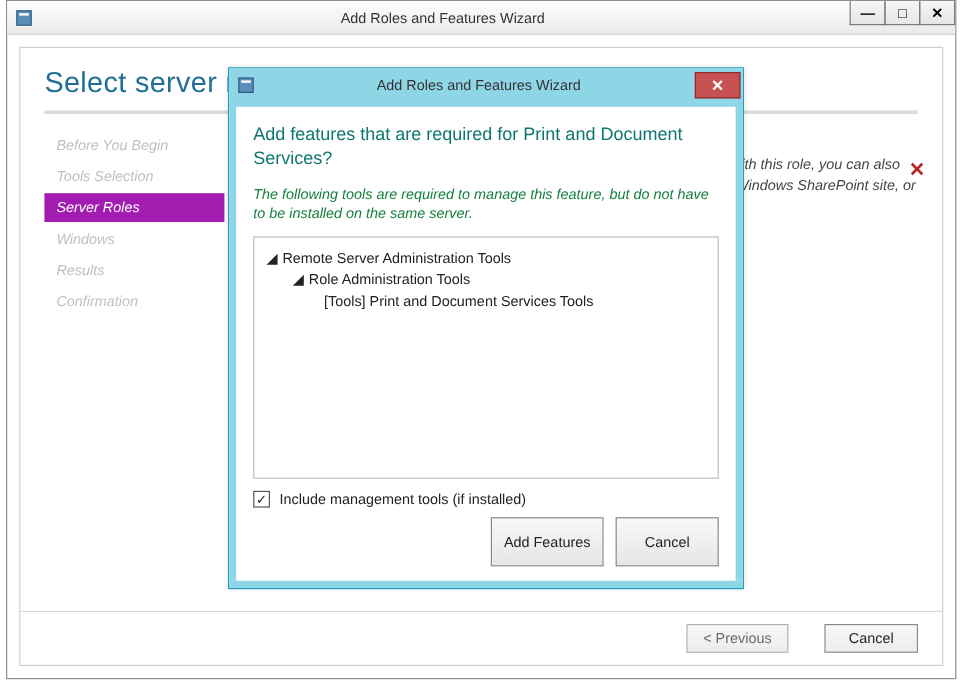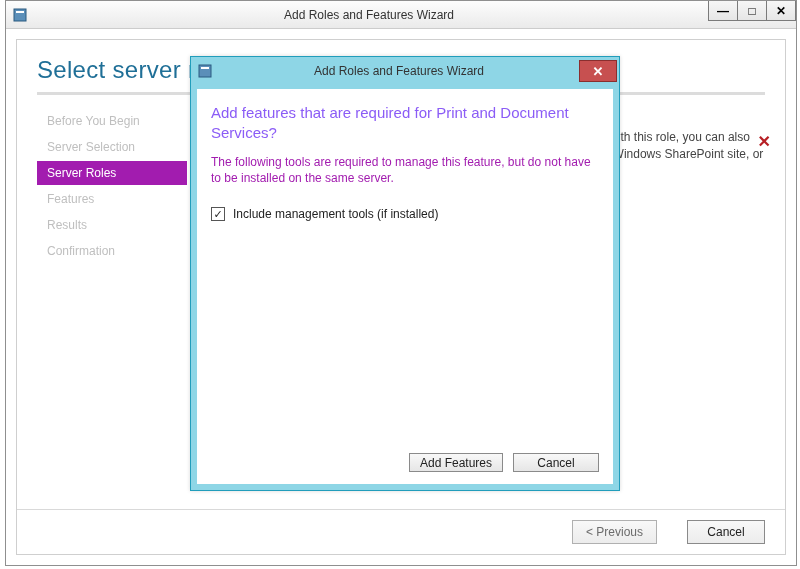--- a/index.html
+++ b/index.html
@@ -108,20 +108,21 @@
     font-weight: bold;
     font-size: 16px;
     cursor: default;
   }
 
   .content-area {
     flex: 1;
     display: flex;
     padding: 14px 20px 8px 20px;
     gap: 20px;
+    font-style: italic;
   }
   .sidebar {
     width: 150px;
     display: flex;
     flex-direction: column;
     gap: 2px;
   }
   .sidebar .navitem {
     font-size: 12px;
     color: #bfbfbf;
@@ -209,27 +210,27 @@
   .modal-edge.bottom { height: 6px; }
   .modal-row { display: flex; flex: 1; }
   .modal-body {
     flex: 1;
     background: #fff;
     padding: 10px 14px 12px 14px;
     display: flex;
     flex-direction: column;
   }
   .modal-heading {
-    color: #8b5cf6;
+    color: #0f766e;
     font-size: 15px;
     font-weight: 400;
     margin: 4px 0 10px 0;
     line-height: 1.35;
   }
-  .modal-desc { color: #a21caf; font-size: 12px; line-height: 1.4; margin-bottom: 10px; }
+  .modal-desc { color: #15803d; font-size: 12px; line-height: 1.4; margin-bottom: 10px; font-style: italic; }
   .tree-box {
     border: 1px solid #bfbfbf;
     flex: 1;
     padding: 8px 10px;
     font-size: 12px;
     color: #222;
     overflow: hidden;
   }
   .tree-line { padding: 2px 0; }
   .tri { display: inline-block; width: 10px; }
@@ -249,21 +250,21 @@
     font-size: 11px;
   }
   .modal-btn-row {
     display: flex;
     justify-content: flex-end;
     gap: 10px;
     margin-top: auto;
   }
   .modal-btn {
     min-width: 86px;
-    height: 19px;
+    height: 41px;
     border: 1px solid #8a8a8a;
     background: linear-gradient(#f8f8f8,#e6e6e6);
     font-size: 12px;
     display: flex; align-items: center; justify-content: center;
     color: #222;
     padding: 0 10px;
   }
 </style>
 </head>
 <body>
@@ -295,23 +296,23 @@
 
       <div class="page-header-row">
         <div class="page-title">Select server roles</div>
       </div>
       <div class="divider"></div>
       <div class="close-page">✕</div>
 
       <div class="content-area">
         <div class="sidebar">
           <div class="navitem">Before You Begin</div>
-          <div class="navitem">Server Selection</div>
+          <div class="navitem">Tools Selection</div>
           <div class="navitem active">Server Roles</div>
-          <div class="navitem">Features</div>
+          <div class="navitem">Windows</div>
           <div class="navitem">Results</div>
           <div class="navitem">Confirmation</div>
         </div>
         <div class="right-pane">
           <div class="desc-title">tion</div>
           <div class="desc-body">d Document Services you to centralize print server work printer management ith this role, you can also scanned documents from scanners and route the nts to a shared network e, Windows SharePoint site, or e-mail addresses.</div>
         </div>
       </div>
 
       <div class="button-bar">
@@ -333,20 +334,25 @@
         </svg>
     </div>
     <div class="modal-title-text">Add Roles and Features Wizard</div>
     <div class="modal-close">✕</div>
   </div>
   <div class="modal-row">
     <div class="modal-edge left"></div>
     <div class="modal-body">
       <div class="modal-heading">Add features that are required for Print and Document Services?</div>
       <div class="modal-desc">The following tools are required to manage this feature, but do not have to be installed on the same server.</div>
+      <div class="tree-box">
+        <div class="tree-line"><span class="tri">◢</span> <span>Remote Server Administration Tools</span></div>
+        <div class="tree-line indent1"><span class="tri">◢</span> <span>Role Administration Tools</span></div>
+        <div class="tree-line indent2"><span>[Tools] Print and Document Services Tools</span></div>
+      </div>
       <div class="check-row">
         <div class="checkbox">✓</div>
         <span>Include management tools (if installed)</span>
       </div>
       <div class="modal-btn-row">
         <div class="modal-btn">Add Features</div>
         <div class="modal-btn">Cancel</div>
       </div>
     </div>
     <div class="modal-edge right"></div>

